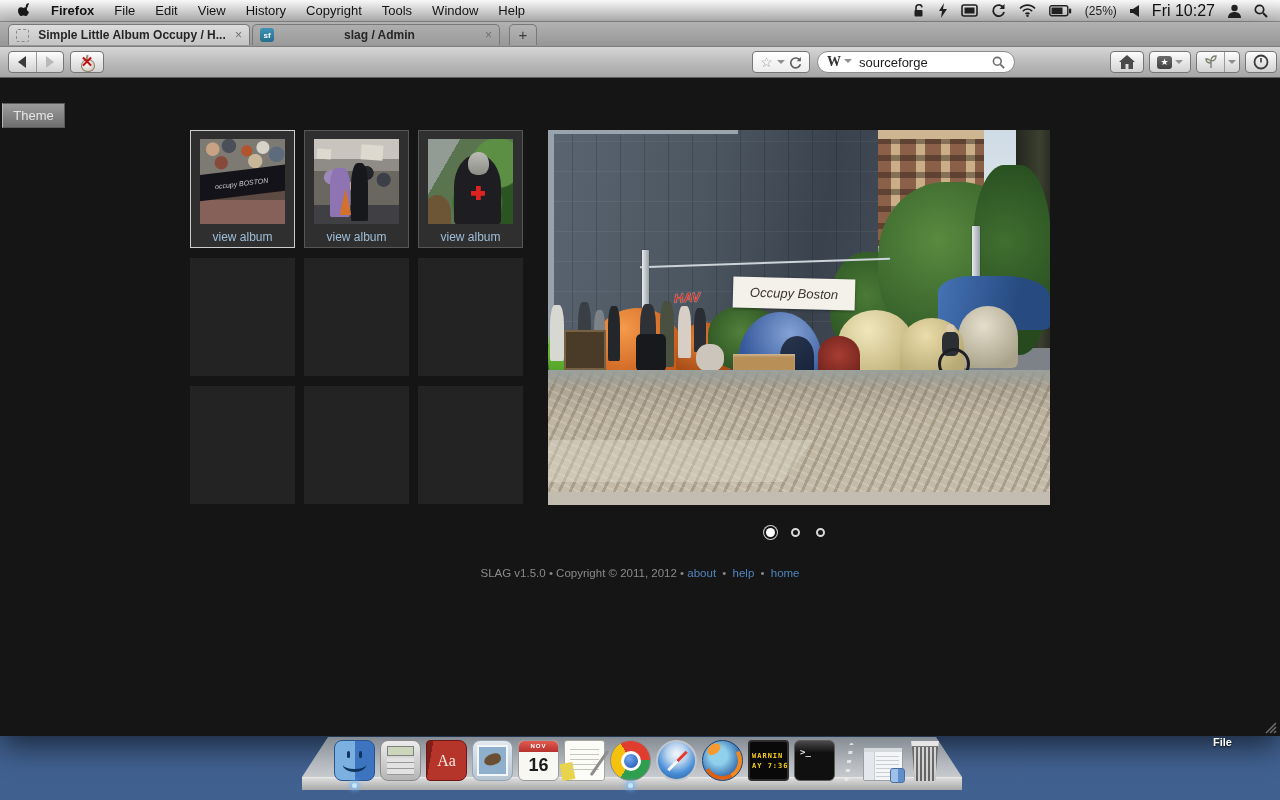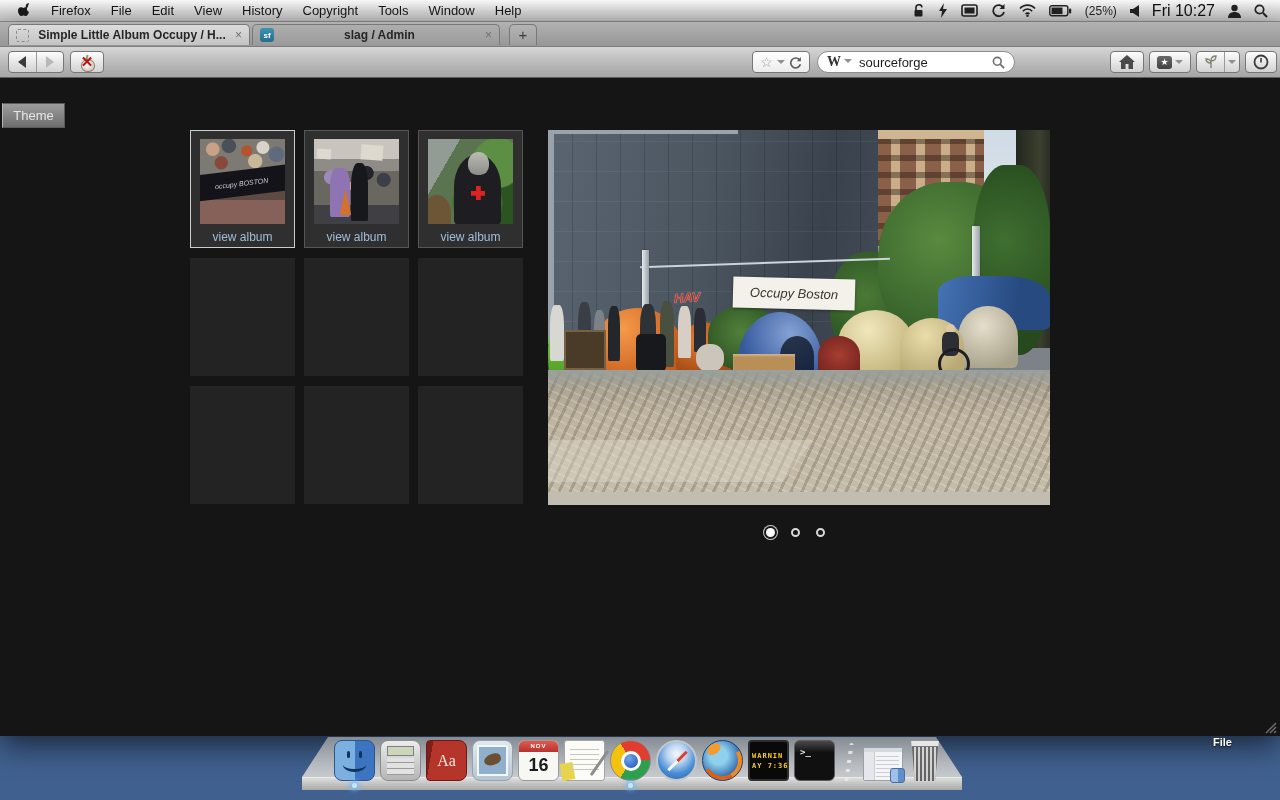--- a/index.html
+++ b/index.html
@@ -6,21 +6,21 @@
   #screen{position:relative;width:1280px;height:800px;overflow:hidden;
     font-family:"Liberation Sans",sans-serif;
     background:linear-gradient(#5b83c0,#46699c 60%,#40608f);}
   
   .menubar{position:absolute;left:0;top:0;width:1280px;height:22px;
     background:linear-gradient(#f8f8f8,#d6d6d6 55%,#c2c2c2);
     border-bottom:1px solid #8f8f8f;display:flex;align-items:center;
     font-size:13px;color:#151515;box-sizing:border-box;padding:0 8px;}
   .mleft{display:flex;align-items:center;}
   .mi{padding:0 10px;white-space:nowrap;}
-  .mi.app{font-weight:normal;text-align:right;}
+  .mi.app{font-weight:bold;text-align:right;}
   .apple{padding:0 10px;display:flex;align-items:center;}
   .mright{margin-left:auto;display:flex;align-items:center;gap:13px;padding-right:4px;}
   .sic{display:flex;align-items:center;}
   .mtime{font-size:16px;color:#111;}
   .mbatt{font-size:12px;color:#222;}
   
   .bwin{position:absolute;left:0;top:22px;width:1280px;height:714px;
     border-radius:6px 6px 0 0;background:#151515;
     box-shadow:0 10px 30px rgba(0,0,0,.6);}
   .titlebar{height:24px;background:linear-gradient(#eaeaea,#bdbdbd);
@@ -534,20 +534,28 @@
         <div class="ph lightband"></div>
         <div class="ph bstrip"></div>
       </div>
 
       <div class="dots">
         <span class="dot on"></span>
         <span class="dot"></span>
         <span class="dot"></span>
       </div>
 
+      <div class="footer">
+        <span>SLAG v1.5.0 • Copyright © 2011, 2012 •</span>
+        <span class="flink">about</span>
+        <span class="fsep">•</span>
+        <span class="flink">help</span>
+        <span class="fsep">•</span>
+        <span class="flink">home</span>
+      </div>
 
       <svg class="grip" width="16" height="16" viewBox="0 0 16 16">
           <path stroke="#6e6e6e" stroke-width="1.5" d="M15 5 5 15M15 9 9 15M15 13l-2 2"></path>
         </svg>
     </div>
   </div>
 
   <div class="filelabel">File</div>
 
   <div class="dock">

